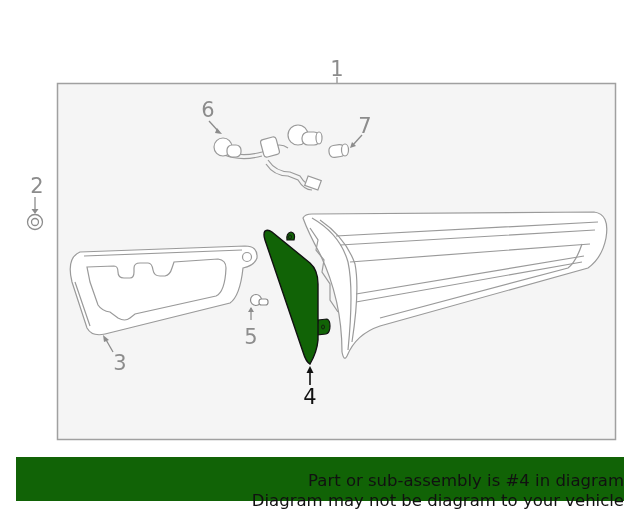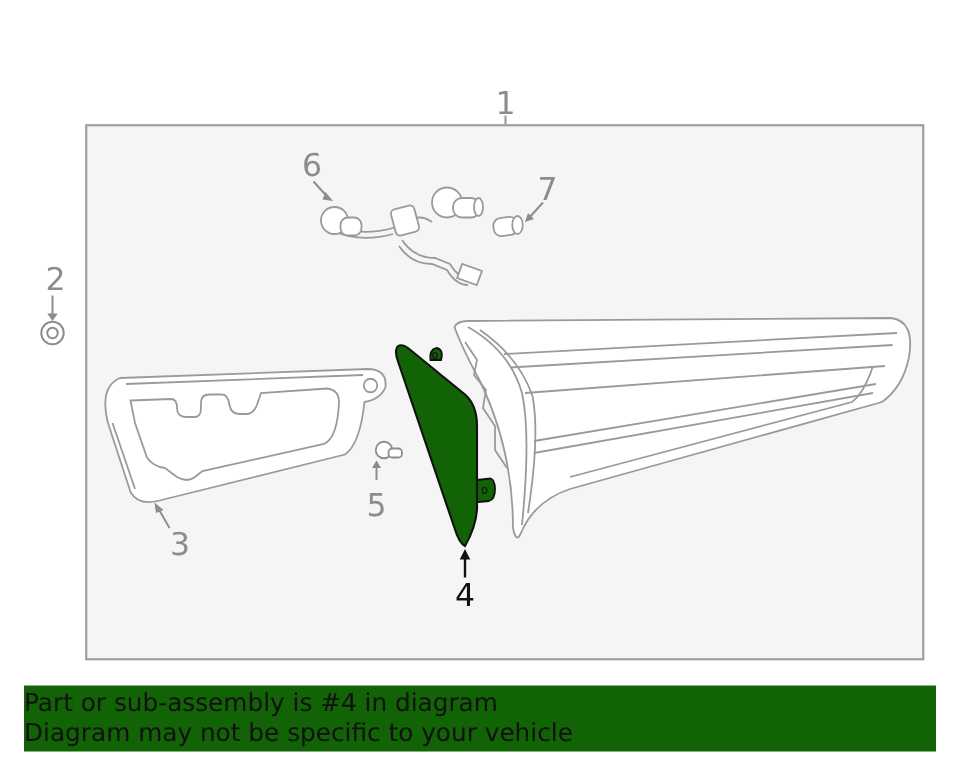--- a/index.html
+++ b/index.html
@@ -3,21 +3,21 @@
 <meta charset="utf-8">
 <style>
   html, body { margin: 0; padding: 0; }
   body { width: 640px; height: 512px; background: #ffffff; position: relative; overflow: hidden;
          font-family: "DejaVu Sans", sans-serif; }
   #diagram { position: absolute; left: 0; top: 0; width: 640px; height: 512px; }
   .callout { font-family: "DejaVu Sans", sans-serif; font-size: 21px; fill: #8c8c8c; }
   .callout.hl { fill: #111111; }
   #banner { position: absolute; left: 16px; top: 457px; width: 608px; height: 44px; background: #116306;
             color: #111111; font-family: "DejaVu Sans", sans-serif; font-size: 16.5px; line-height: 20px;
-            text-align: left; padding-top: 2px; box-sizing: border-box; }
+            text-align: right; padding-top: 14px; box-sizing: border-box; }
   #banner div { white-space: nowrap; }
 </style>
 </head>
 <body>
 
 <svg id="diagram" viewBox="0 0 640 512" xmlns="http://www.w3.org/2000/svg">
 
   <rect x="57.5" y="83.5" width="558" height="356" fill="#f5f5f5" stroke="#a0a0a0" stroke-width="1.5"></rect>
   <line x1="337" y1="77" x2="337" y2="83" stroke="#a0a0a0" stroke-width="1.5"></line>
 
@@ -91,14 +91,14 @@
     <path d="M320,220 Q346,238 355,264 Q360,290 352,342" fill="none"></path>
     <path d="M336,236 L598,222 M340,245 L595,230 M350,262 L590,244" fill="none"></path>
     <path d="M356,294 L584,256 M356,302 L582,262" fill="none"></path>
     <path d="M582,244 Q576,262 568,268 L380,318" fill="none"></path>
     <path d="M310,228 L318,240 L316,250 L324,260 L322,272 L330,284 L330,300 L338,312" fill="none"></path>
   </g>
 </svg>
 
 <div id="banner">
   <div>Part or sub-assembly is #4 in diagram</div>
-  <div>Diagram may not be specific to your vehicle</div>
+  <div>Diagram may not be diagram to your vehicle</div>
 </div>
 
 </body></html>

